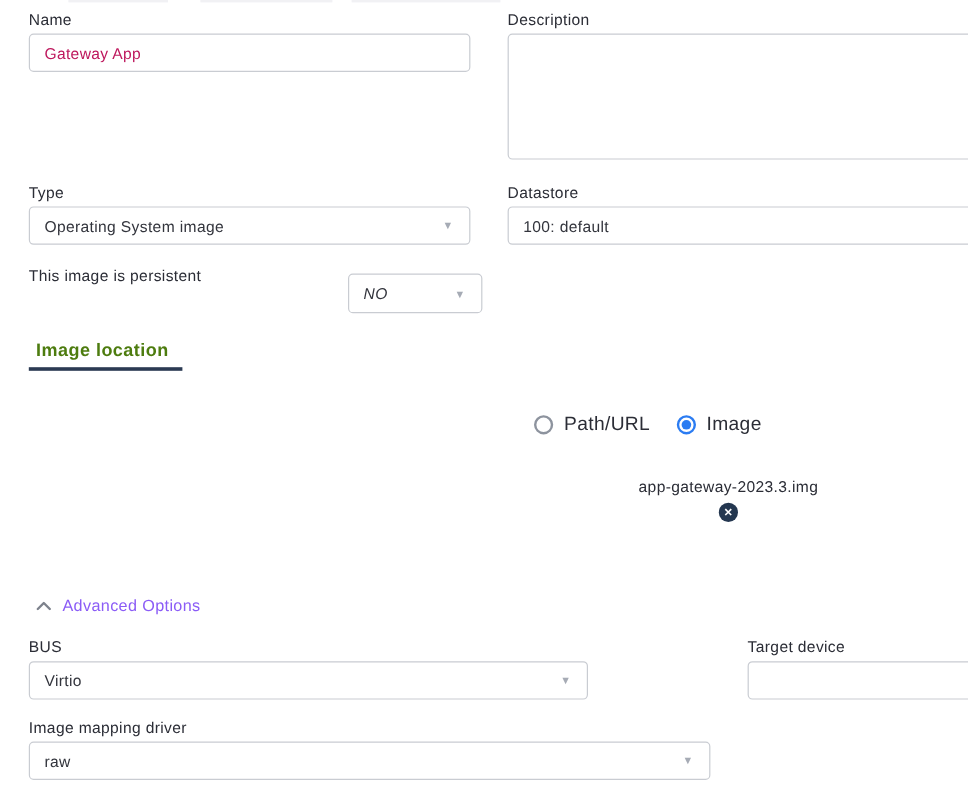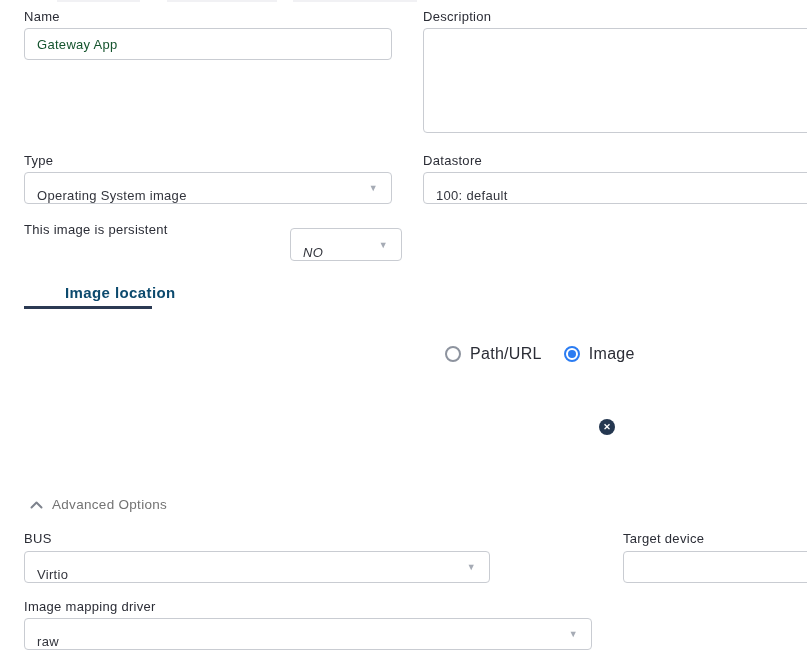--- a/index.html
+++ b/index.html
@@ -9,37 +9,37 @@
   }
   .remnant { position:absolute; top:0; height:2px; background:#f1f1f4; }
 
   .lbl { position:absolute; font-size:13px; color:#2b2d36; letter-spacing:.3px; white-space:nowrap; }
 
   .box {
     position:absolute; border:1px solid #c9ccd2; border-radius:4px;
     background:#fff; box-sizing:border-box;
   }
   input.box {
-    padding:0 12px; font-size:13px; color:#14532d; letter-spacing:.3px;
+    padding:0 12px; font-size:13px; color:#be185d; letter-spacing:.3px;
     font-family:"Liberation Sans", sans-serif; outline:none;
   }
   textarea.box { resize:none; outline:none; font-family:"Liberation Sans", sans-serif; }
 
   .select {
-    display:flex; align-items:flex-end; padding:0 12px; font-size:13px;
+    display:flex; align-items:center; padding:0 12px; font-size:13px;
     color:#33353d; letter-spacing:.3px; cursor:pointer;
   }
   .select .arrow {
     position:absolute; right:13px; top:50%; transform:translateY(-50%);
     font-size:9px; color:#a6abb5; pointer-events:none;
   }
 
   .tab-label {
     position:absolute; left:30px; top:284px; font-size:15px; font-weight:bold;
-    color:#0c4a6e; letter-spacing:.4px; cursor:pointer;margin-left:35px;
+    color:#4d7c0f; letter-spacing:.4px; cursor:pointer;
   }
   .tab-underline { position:absolute; left:24px; top:306px; width:128px; height:3px; background:#2b3a53; }
 
   .radio-row { position:absolute; left:445px; top:345px; display:flex; align-items:center; gap:22px; }
   .radio-opt { display:flex; align-items:center; gap:9px; cursor:pointer; }
   .radio {
     width:16px; height:16px; border-radius:50%; border:2px solid #8d939e;
     box-sizing:border-box; background:#fff; position:relative; flex:none;
   }
   .radio.sel { border-color:#2b7cf2; }
@@ -51,21 +51,21 @@
     font-size:13px; color:#2b2d36; letter-spacing:.3px;
   }
   .close-btn {
     position:absolute; left:599px; top:419px; width:16px; height:16px; border-radius:50%;
     background:#243750; color:#fff; display:flex; align-items:center; justify-content:center;
     font-size:9px; font-weight:bold; cursor:pointer; line-height:1;
   }
 
   .advanced {
     position:absolute; left:30px; top:497px; display:flex; align-items:center; gap:9px;
-    color:#737373; font-size:13.5px; letter-spacing:.3px; cursor:pointer;
+    color:#8b5cf6; font-size:13.5px; letter-spacing:.3px; cursor:pointer;
   }
   .advanced svg { display:block; }
 </style>
 </head>
 <body>
 
 <div class="canvas">
 
   <div class="remnant" style="left:57px; width:83px;"></div>
   <div class="remnant" style="left:167px; width:110px;"></div>
@@ -101,20 +101,21 @@
     <div class="radio-opt">
       <span class="radio"></span>
       <span class="radio-label">Path/URL</span>
     </div>
     <div class="radio-opt">
       <span class="radio sel"></span>
       <span class="radio-label">Image</span>
     </div>
   </div>
 
+  <div class="file-name">app-gateway-2023.3.img</div>
   <div class="close-btn">✕</div>
 
   <div class="advanced">
     <span>
       <svg width="13" height="8" viewBox="0 0 13 8">
           <polyline points="1.5,6.5 6.5,1.5 11.5,6.5" fill="none" stroke="#7e838d" stroke-width="2" stroke-linecap="round" stroke-linejoin="round"></polyline>
         </svg>
     </span>
     <span>Advanced Options</span>
   </div>

